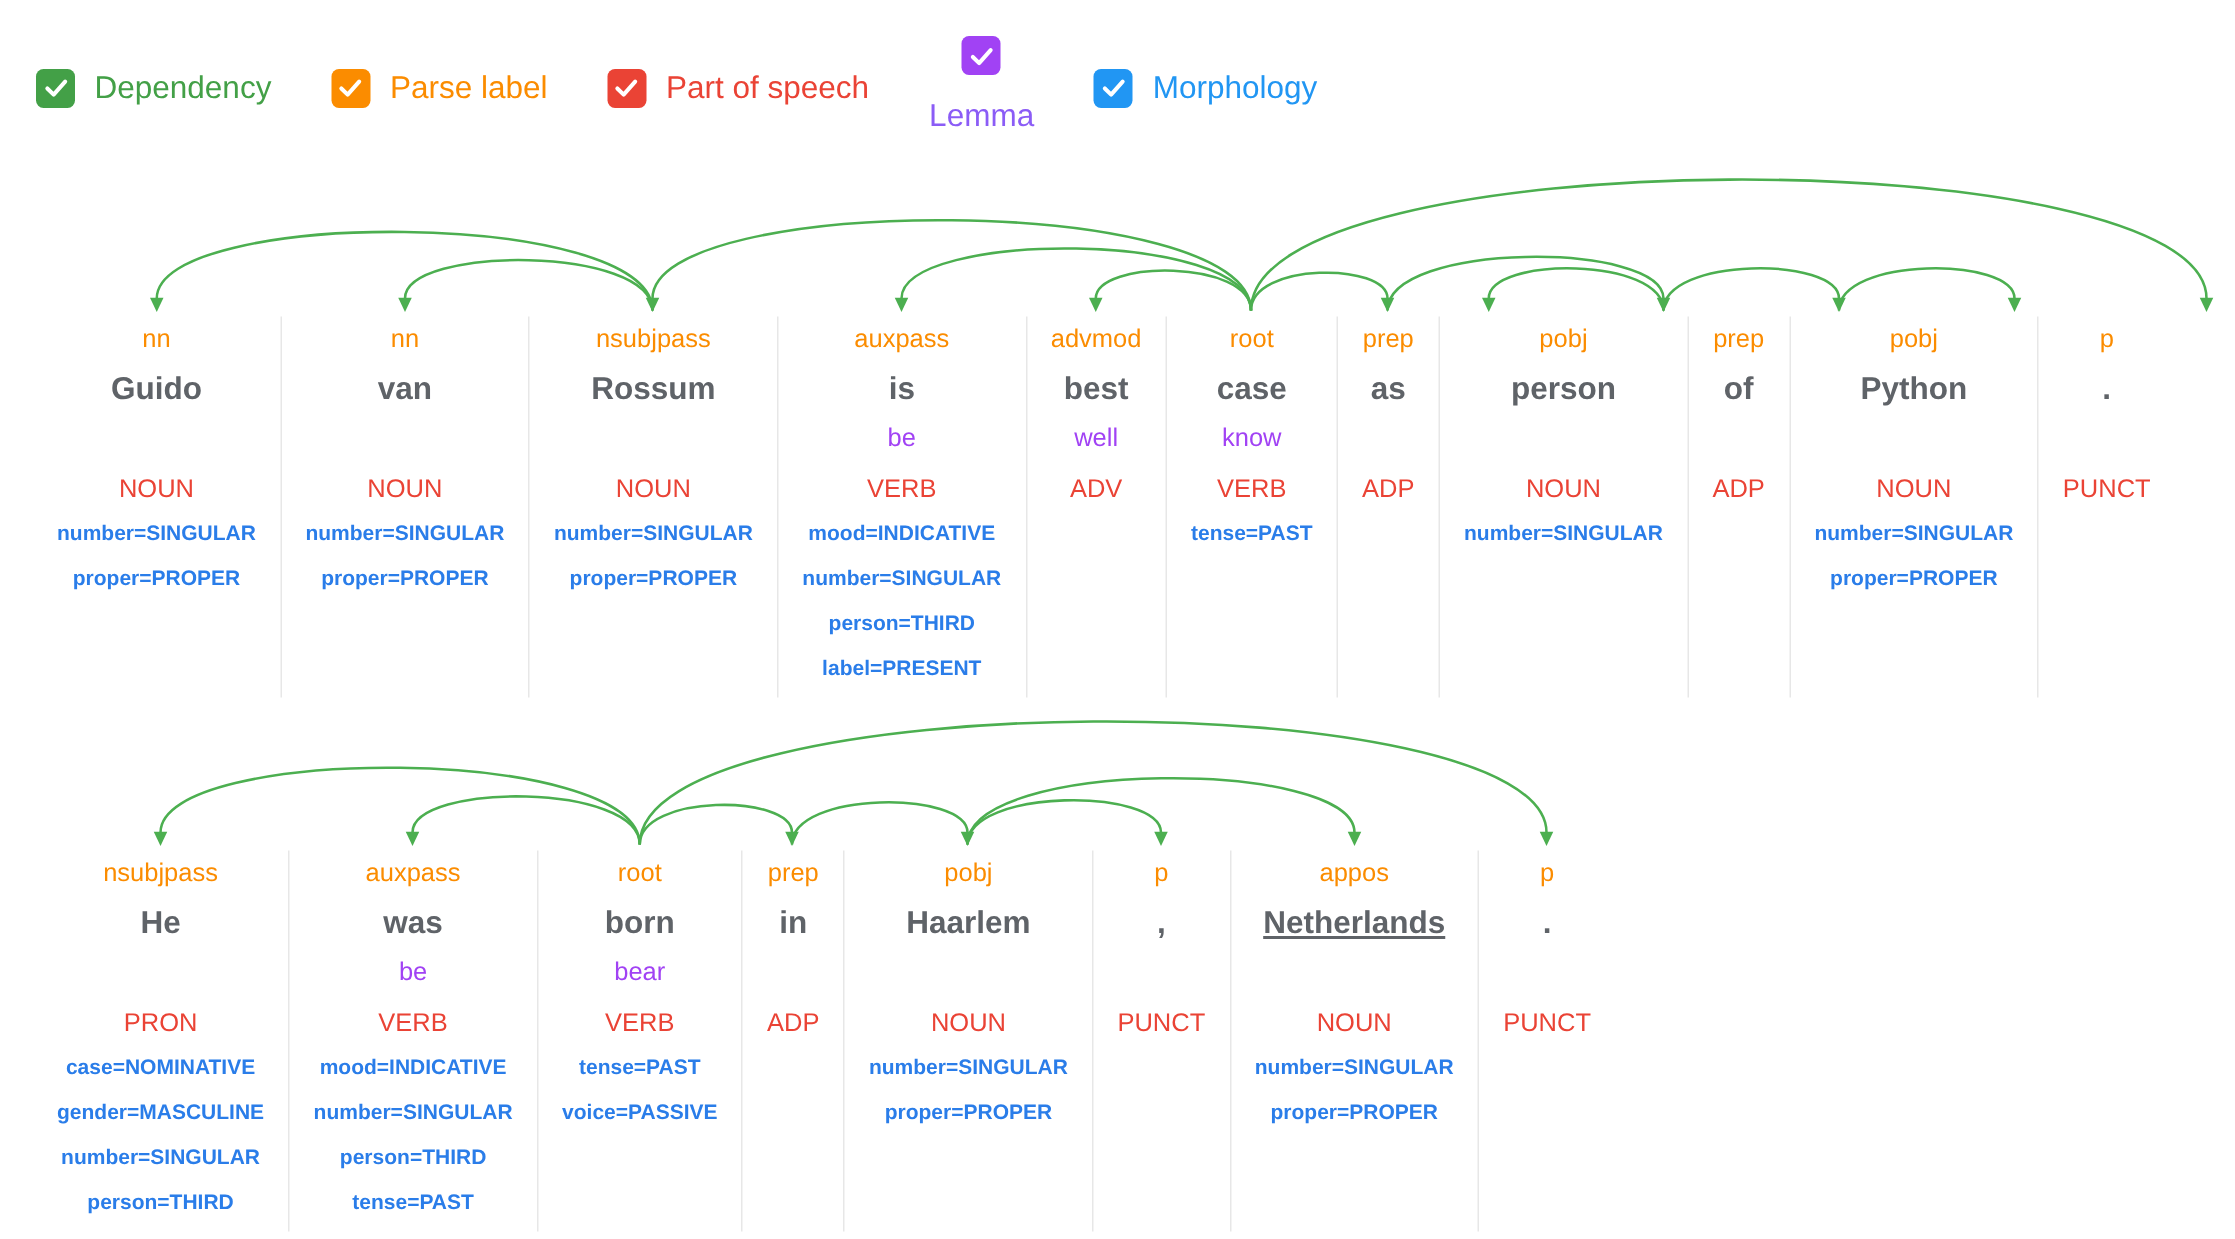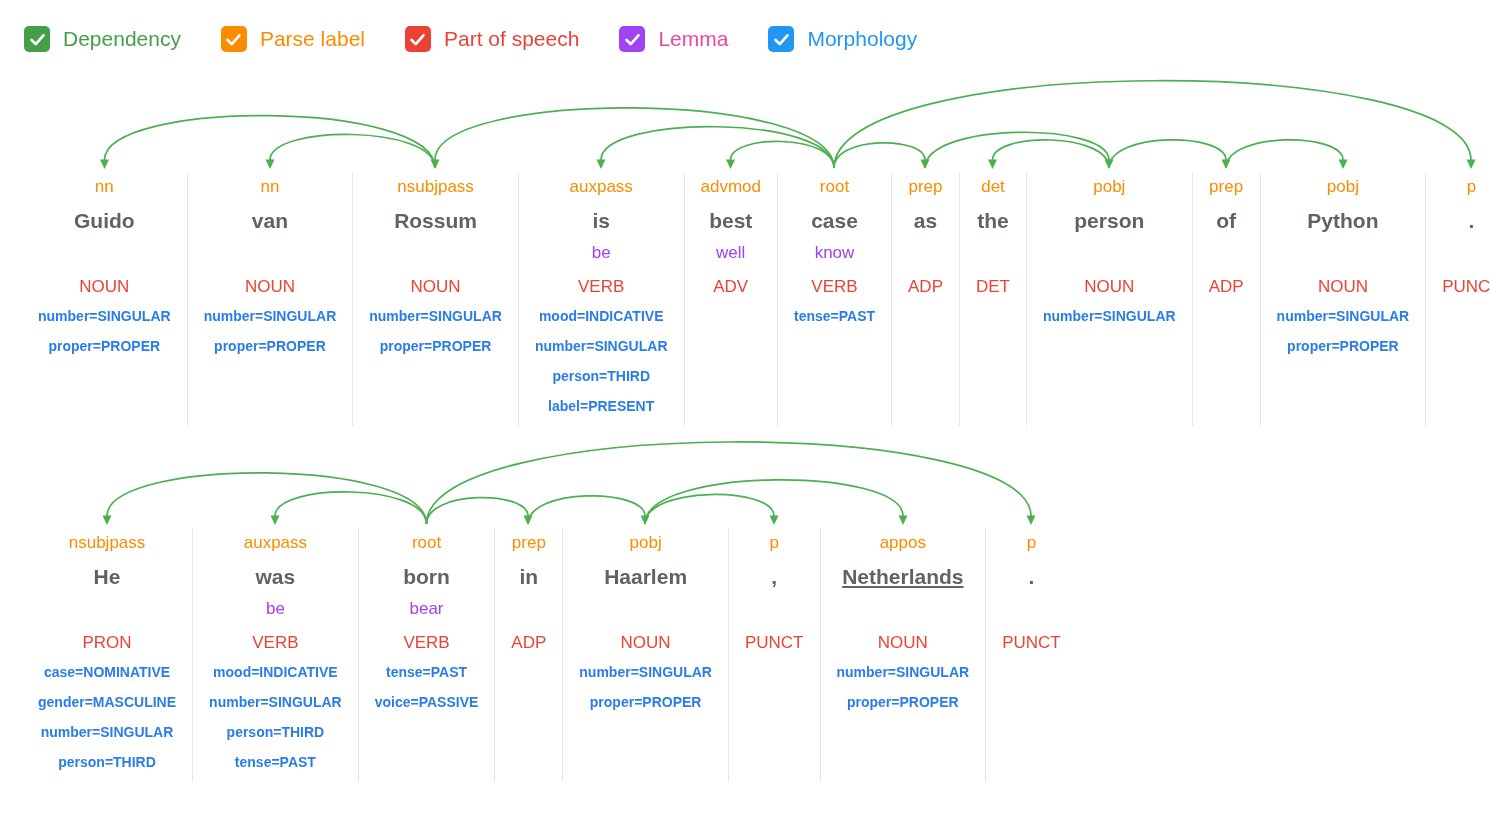--- a/index.html
+++ b/index.html
@@ -57,21 +57,21 @@
       <span class="cb-label">Parse label</span>
     </label>
     <label class="cb-item" style="color: rgb(234, 67, 53);">
       <span class="cb-box" style="background: rgb(234, 67, 53);">
         <svg viewBox="0 0 24 24">
           <path d="M4.5 12.6 L9.8 17.8 L19.5 6.8" fill="none" stroke="#fff" stroke-width="3.4" stroke-linecap="round" stroke-linejoin="round"></path>
         </svg>
       </span>
       <span class="cb-label">Part of speech</span>
     </label>
-    <label class="cb-item" style="color: #ec4899;">
+    <label class="cb-item" style="color: #8b5cf6; flex-direction: column;">
       <span class="cb-box" style="background: rgb(161, 66, 244);">
         <svg viewBox="0 0 24 24">
           <path d="M4.5 12.6 L9.8 17.8 L19.5 6.8" fill="none" stroke="#fff" stroke-width="3.4" stroke-linecap="round" stroke-linejoin="round"></path>
         </svg>
       </span>
       <span class="cb-label">Lemma</span>
     </label>
     <label class="cb-item" style="color: rgb(33, 150, 243);">
       <span class="cb-box" style="background: rgb(33, 150, 243);">
         <svg viewBox="0 0 24 24">
@@ -165,27 +165,20 @@
           </div>
         </div>
         <div class="tok">
           <div class="tok-label" style="color: rgb(251, 140, 0);">prep</div>
           <div class="tok-word" style="color: rgb(95, 99, 104);">as</div>
           <div class="tok-lemma" style="color: rgb(161, 66, 244);">&nbsp;</div>
           <div class="tok-pos" style="color: rgb(234, 67, 53);">ADP</div>
           <div class="tok-morph" style="color: rgb(42, 125, 233);"></div>
         </div>
         <div class="tok">
-          <div class="tok-label" style="color: rgb(251, 140, 0);">det</div>
-          <div class="tok-word" style="color: rgb(95, 99, 104);">the</div>
-          <div class="tok-lemma" style="color: rgb(161, 66, 244);">&nbsp;</div>
-          <div class="tok-pos" style="color: rgb(234, 67, 53);">DET</div>
-          <div class="tok-morph" style="color: rgb(42, 125, 233);"></div>
-        </div>
-        <div class="tok">
           <div class="tok-label" style="color: rgb(251, 140, 0);">pobj</div>
           <div class="tok-word" style="color: rgb(95, 99, 104);">person</div>
           <div class="tok-lemma" style="color: rgb(161, 66, 244);">&nbsp;</div>
           <div class="tok-pos" style="color: rgb(234, 67, 53);">NOUN</div>
           <div class="tok-morph" style="color: rgb(42, 125, 233);">
             <div>number=SINGULAR</div>
           </div>
         </div>
         <div class="tok">
           <div class="tok-label" style="color: rgb(251, 140, 0);">prep</div>

